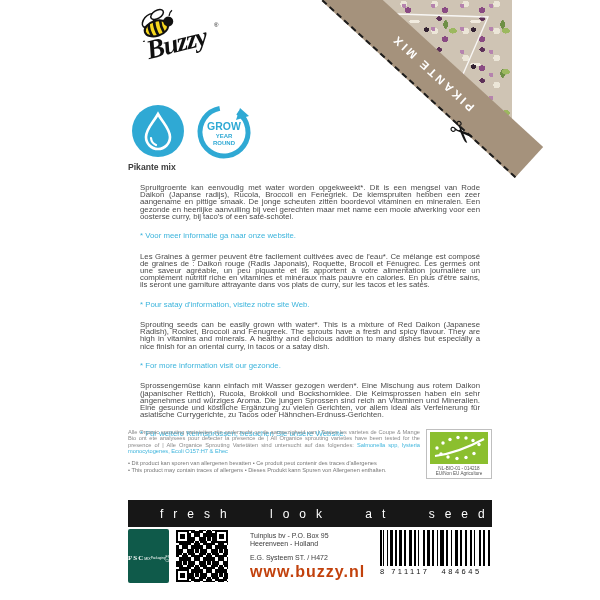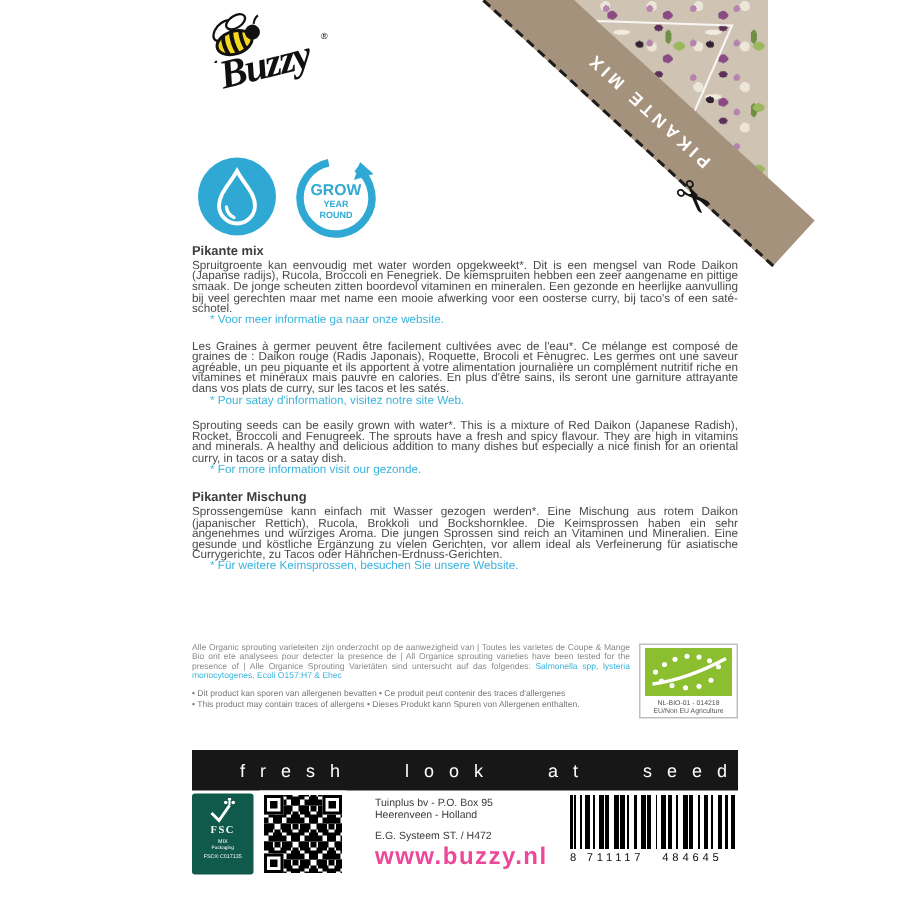--- a/index.html
+++ b/index.html
@@ -40,21 +40,21 @@
   .scissors{left:449px;top:118px;font-size:30px;color:#141414;transform:rotate(45deg);z-index:6;line-height:1;}
 
   
   .badge-drop{left:130px;top:103px;}
   .badge-grow{left:195px;top:103px;}
 
   
   .col{left:128px;top:162px;width:364px;}
   .sec{margin-bottom:9px;}
   .sec h3{margin:0 0 1px 0;font-size:8.6px;font-weight:bold;color:#3c3c3c;}
-  .sec p{margin:0;font-size:7.8px;line-height:7.2px;text-align:justify;color:#4a4a4a;}
+  .sec p{margin:12px;font-size:7.8px;line-height:7.2px;text-align:justify;color:#4a4a4a;}
   .sec .note{font-size:7.8px;line-height:8.5px;color:#3cb4dc;margin-left:12px;}
 
   
   .organic{left:128px;top:429px;width:364px;display:flex;gap:6px;}
   .org-left{width:292px;}
   .org-left p{margin:0;font-size:5.7px;line-height:6.3px;text-align:justify;color:#8a8a8a;}
   .org-left .blue{color:#3cb4dc;}
   .org-left .allergens{margin-top:6px;color:#777;}
   .org-left .allergens div{font-size:5.7px;line-height:6.6px;}
   .eu-box{width:66px;border:1px solid #bfbfbf;background:#fff;padding:2px;box-sizing:border-box;
@@ -63,36 +63,36 @@
   .eu-code{font-size:4.6px;color:#555;margin-top:2px;white-space:nowrap;}
   .eu-orig{font-size:4.6px;color:#555;white-space:nowrap;}
 
   
   .tagline{left:128px;top:500px;width:364px;height:27px;background:#171717;color:#fff;
     display:flex;align-items:center;justify-content:center;font-size:12px;
     letter-spacing:10px;word-spacing:20px;white-space:nowrap;overflow:hidden;}
 
   
   .fsc{left:128px;top:529px;width:41px;height:54px;background:#0f5a4a;border-radius:2px;
-    display:flex;flex-direction:column;align-items:center;color:#fff;padding-top:3px;box-sizing:border-box;}
+    display:flex;align-items:center;color:#fff;padding-top:3px;box-sizing:border-box;}
   .fsc .fsc-name{font-family:"Liberation Serif",serif;font-size:7px;font-weight:bold;letter-spacing:1px;}
   .fsc .fsc-sub{font-size:3.6px;margin-top:2px;}
   .fsc .fsc-sub2{font-size:3.2px;}
   .fsc .fsc-cert{font-size:3.6px;margin-top:2px;}
 
   .qr{left:175px;top:529px;width:54px;height:54px;background:
       repeating-conic-gradient(#0000 0 25%, #000 0 50%) 0 0/8px 8px,
       repeating-conic-gradient(#000 0 25%, #fff 0 50%) 1px 2px/12px 12px;
       outline:3px solid #fff;outline-offset:-1px;}
   .qr-eye{position:absolute;width:13px;height:13px;border:2px solid #000;background:#fff;box-sizing:border-box;}
   .qr-eye::after{content:"";position:absolute;left:2px;top:2px;width:5px;height:5px;background:#000;}
 
   .addr{left:250px;top:532px;width:120px;font-size:7px;line-height:8px;color:#3a3a3a;}
   .addr .gap{height:6px;}
-  .site{left:250px;top:563px;font-size:16px;font-weight:bold;color:#ec4899;letter-spacing:1px;}
+  .site{left:250px;top:563px;font-size:16px;font-weight:bold;color:#c2410c;letter-spacing:1px;}
 
   .barcode{left:380px;top:530px;width:112px;}
   .bars{width:112px;height:36px;background:linear-gradient(90deg,
     #000 0 1.5%,#fff 1.5% 2.5%,#000 2.5% 3.5%,#fff 3.5% 6%,#000 6% 7%,#fff 7% 9%,
     #000 9% 12%,#fff 12% 13.5%,#000 13.5% 15%,#fff 15% 17%,#000 17% 20%,#fff 20% 21%,
     #000 21% 23%,#fff 23% 26%,#000 26% 29%,#fff 29% 30%,#000 30% 32.5%,#fff 32.5% 34%,
     #000 34% 35%,#fff 35% 38%,#000 38% 40%,#fff 40% 42%,#000 42% 45%,#fff 45% 46%,
     #000 46% 48%,#fff 48% 51%,#000 51% 52%,#fff 52% 54%,#000 54% 57%,#fff 57% 58.5%,
     #000 58.5% 61%,#fff 61% 63%,#000 63% 64%,#fff 64% 67%,#000 67% 70%,#fff 70% 71%,
     #000 71% 73%,#fff 73% 76%,#000 76% 77.5%,#fff 77.5% 80%,#000 80% 82%,#fff 82% 84%,
@@ -155,21 +155,20 @@
   </div>
   <div class="sec">
     <p>Les Graines à germer peuvent être facilement cultivées avec de l'eau*. Ce mélange est composé de graines de : Daikon rouge (Radis Japonais), Roquette, Brocoli et Fènugrec. Les germes ont une saveur agréable, un peu piquante et ils apportent à votre alimentation journalière un complément nutritif riche en vitamines et minéraux mais pauvre en calories. En plus d'être sains, ils seront une garniture attrayante dans vos plats de curry, sur les tacos et les satés.</p>
     <div class="note">* Pour satay d'information, visitez notre site Web.</div>
   </div>
   <div class="sec">
     <p>Sprouting seeds can be easily grown with water*. This is a mixture of Red Daikon (Japanese Radish), Rocket, Broccoli and Fenugreek. The sprouts have a fresh and spicy flavour. They are high in vitamins and minerals. A healthy and delicious addition to many dishes but especially a nice finish for an oriental curry, in tacos or a satay dish.</p>
     <div class="note">* For more information visit our gezonde.</div>
   </div>
   <div class="sec">
-    <h3>Pikanter Mischung</h3>
     <p>Sprossengemüse kann einfach mit Wasser gezogen werden*. Eine Mischung aus rotem Daikon (japanischer Rettich), Rucola, Brokkoli und Bockshornklee. Die Keimsprossen haben ein sehr angenehmes und würziges Aroma. Die jungen Sprossen sind reich an Vitaminen und Mineralien. Eine gesunde und köstliche Ergänzung zu vielen Gerichten, vor allem ideal als Verfeinerung für asiatische Currygerichte, zu Tacos oder Hähnchen-Erdnuss-Gerichten.</p>
     <div class="note">* Für weitere Keimsprossen, besuchen Sie unsere Website.</div>
   </div>
 </div>
 
 <div class="abs organic">
   <div class="org-left">
     <p><span>Alle Organic sprouting varieteiten zijn onderzocht op de aanwezigheid van | Toutes les varietes de Coupe &amp; Mange Bio ont ete analysees pour detecter la presence de | All Organice sprouting varieties have been tested for the presence of | Alle Organice Sprouting Varietäten sind untersucht auf das folgendes: </span><span class="blue">Salmonella spp, lysteria monocytogenes, Ecoli O157:H7 &amp; Ehec</span></p>
     <div class="allergens">
       <div>• Dit product kan sporen van allergenen bevatten • Ce produit peut contenir des traces d'allergenes</div>

